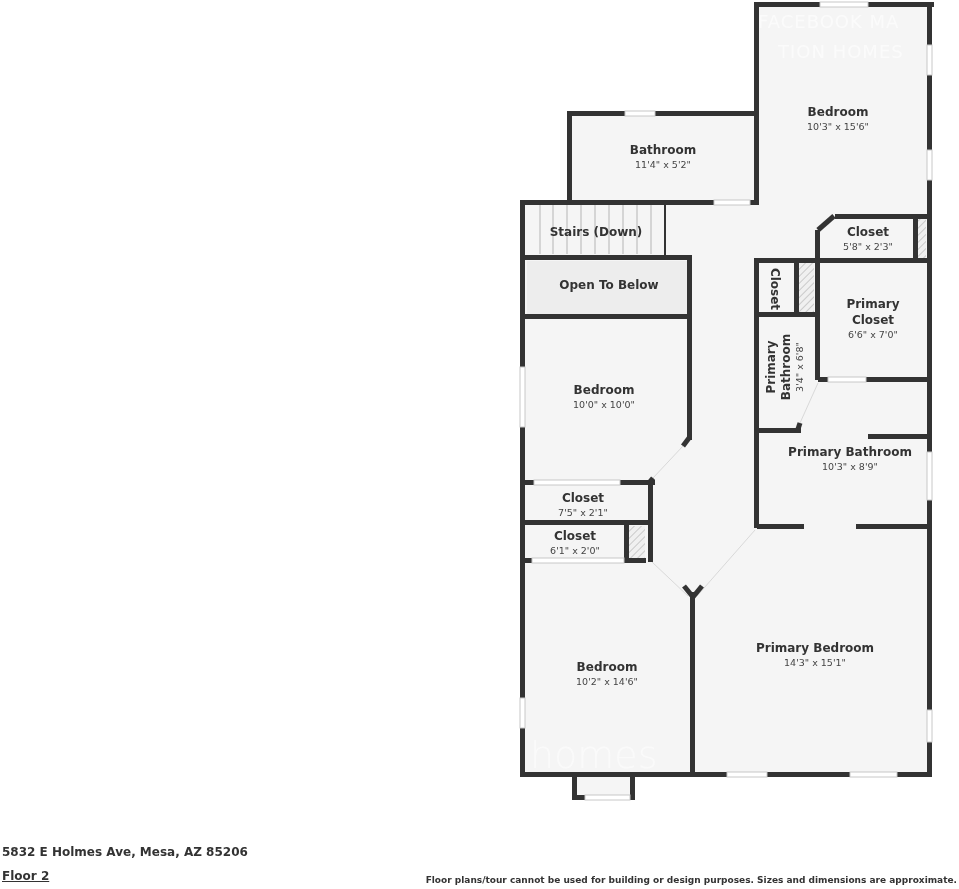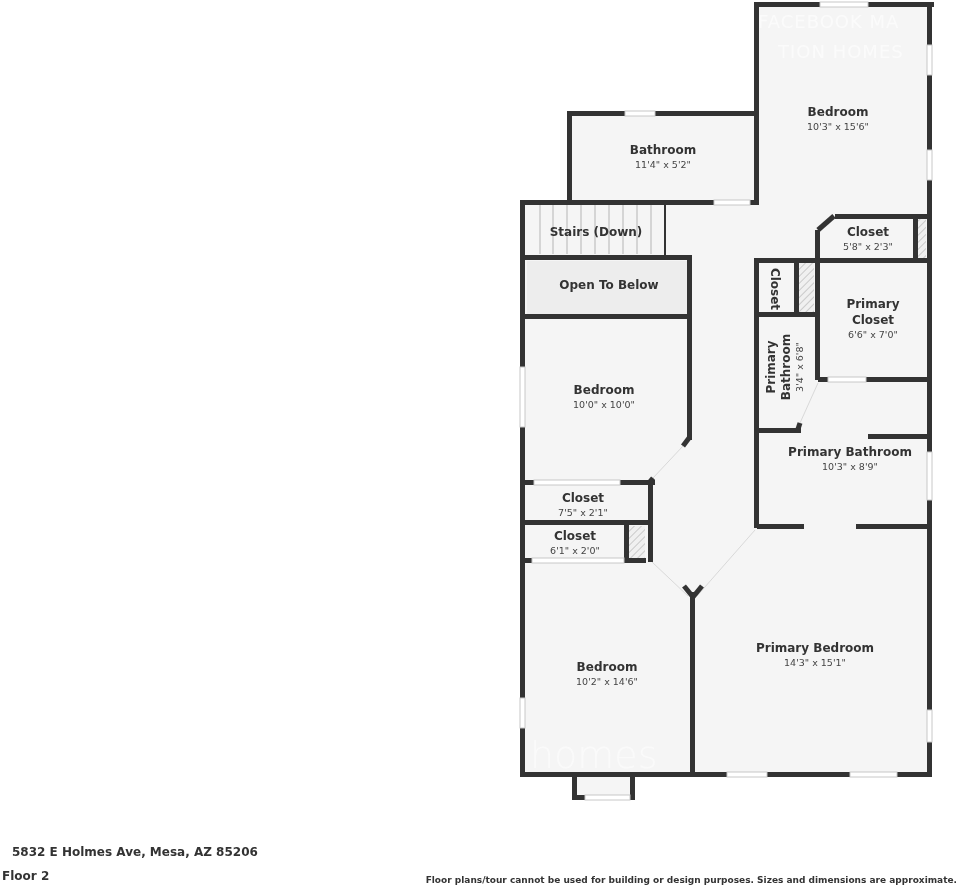--- a/index.html
+++ b/index.html
@@ -8,22 +8,22 @@
   .wall { fill:#333333; }
   .floor { fill:#f5f5f5; }
   .floor-dark { fill:#ededed; }
   .win { fill:#ffffff; stroke:#c8c8c8; stroke-width:1; }
   .door-line { stroke:#d9d9d9; stroke-width:1; fill:none; }
   .stair-line { stroke:#b5b5b5; stroke-width:1; }
   .room-name { font-size:12px; fill:#333333; text-anchor:middle; font-weight:600; }
   .room-dim { font-size:9.5px; fill:#444444; text-anchor:middle; }
   .watermark { font-size:38px; fill:#ffffff; opacity:0.55; font-weight:300; }
   .wm-small { font-size:18px; fill:#ffffff; opacity:0.6; letter-spacing:1px; }
-  .footer-addr { position:absolute; left:12px; top:845px; font-size:12px; color:#333; font-weight:600; }
-  .footer-floor { position:absolute; left:2px; top:869px; font-size:12px; color:#333; font-weight:600; }
+  .footer-addr { position:absolute; left:2px; top:845px; font-size:12px; color:#333; font-weight:600; }
+  .footer-floor { position:absolute; left:2px; top:869px; font-size:12px; color:#333; font-weight:600;text-decoration:underline; }
   .footer-disc { position:absolute; right:2px; top:875px; font-size:9px; color:#333; font-weight:600; }
 </style>
 </head>
 <body>
 
 <svg id="plan" width="959" height="889" viewBox="0 0 959 889" xmlns="http://www.w3.org/2000/svg">
 
   <g>
     <rect class="floor" x="757" y="5" width="173" height="770"></rect>
     <rect class="floor" x="570" y="114" width="187" height="90"></rect>

